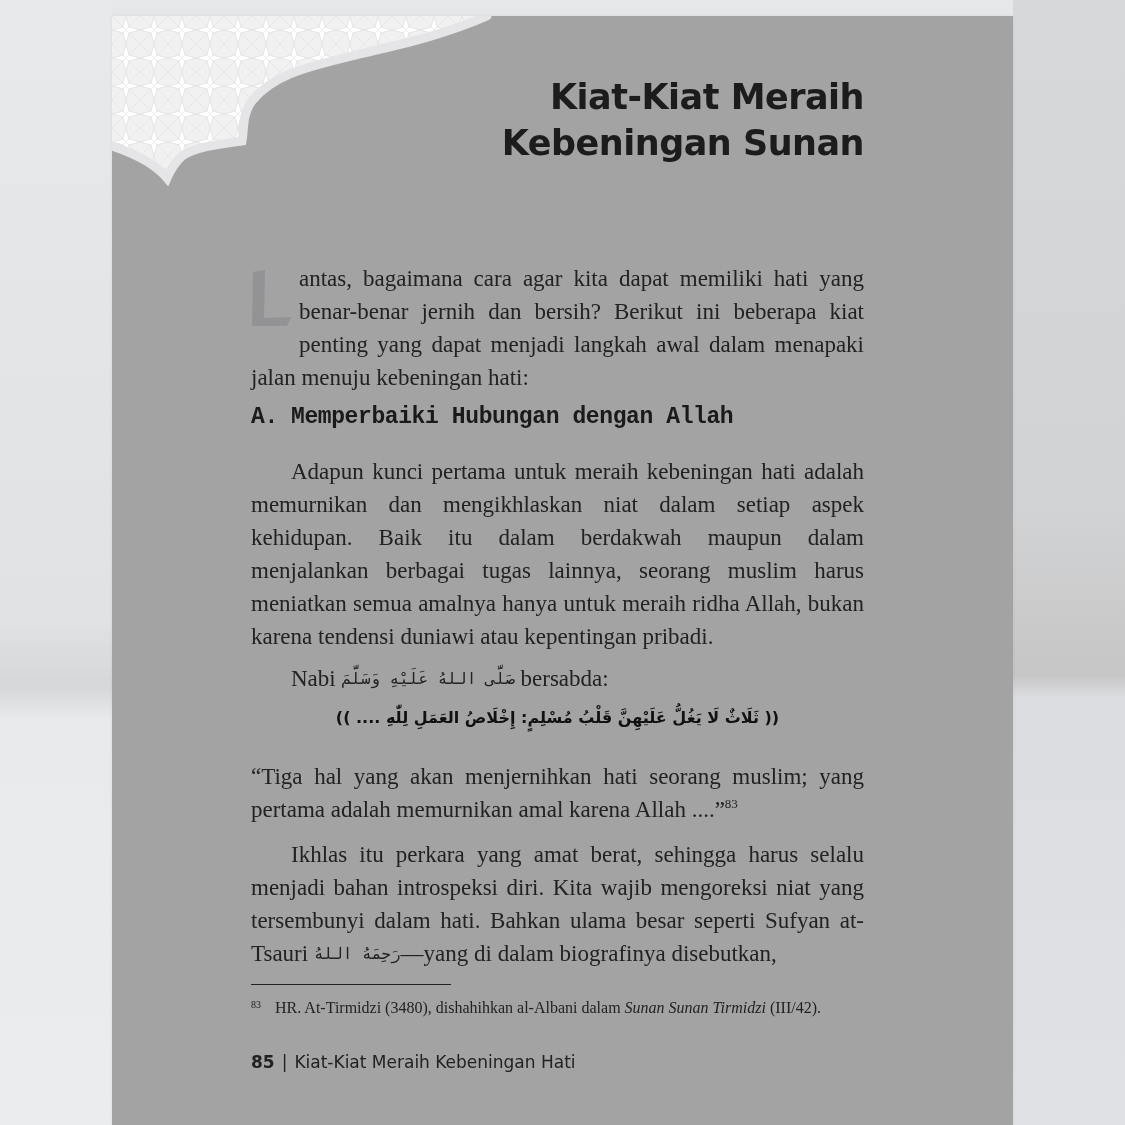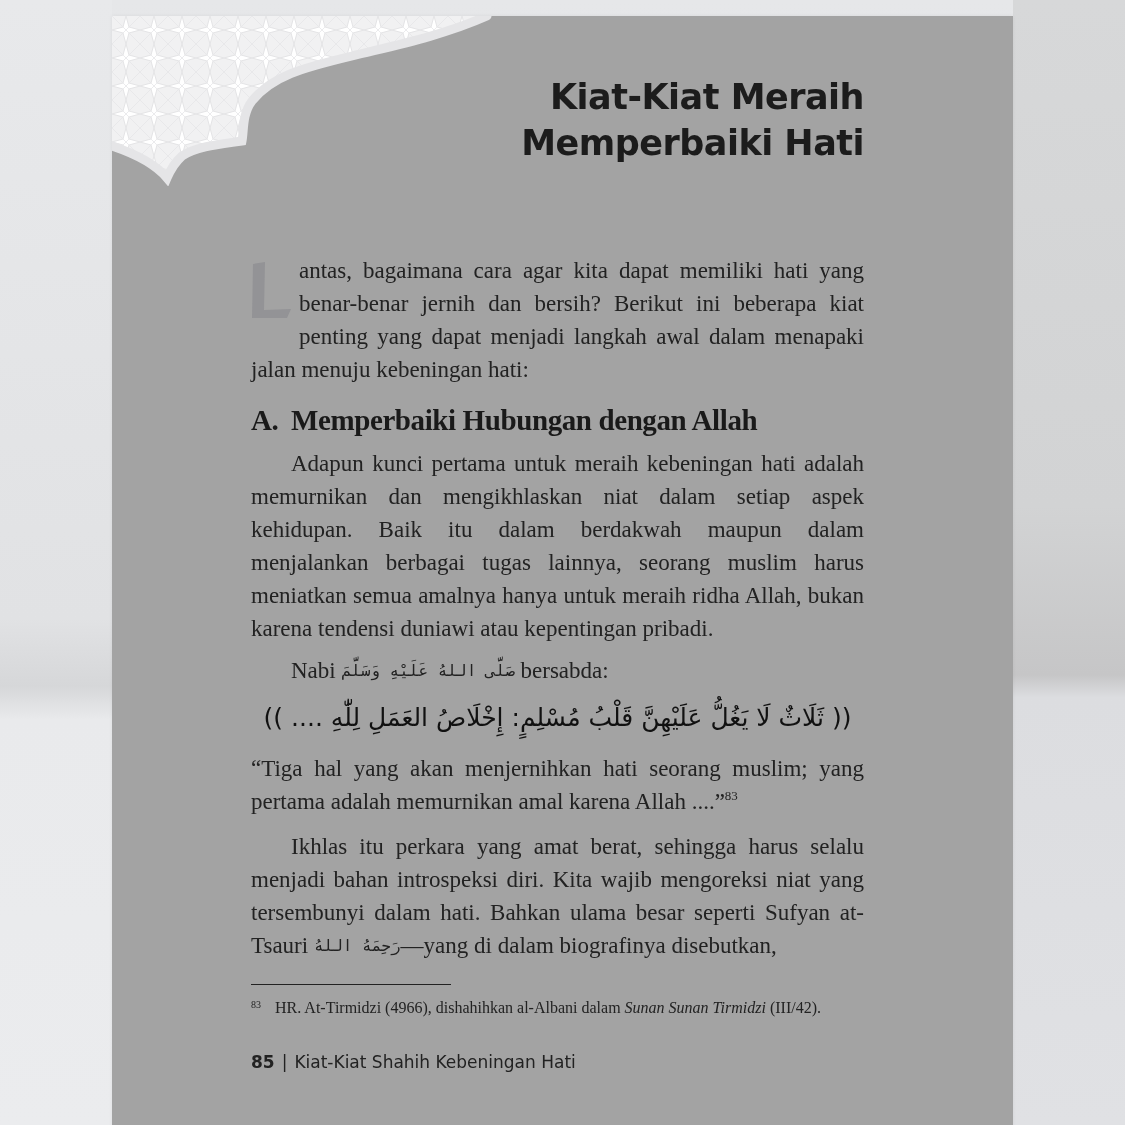--- a/index.html
+++ b/index.html
@@ -25,42 +25,43 @@
   .chapter-title {
     position: absolute; right: 149px; top: 58px; text-align: right;
     font-family: "DejaVu Sans", "Liberation Sans", sans-serif;
     font-weight: bold; font-size: 35px; line-height: 46px; color: #1c1c1c;
     letter-spacing: -0.5px;
   }
   .body-text {
     position: absolute; left: 139px; width: 613px;
     font-size: 23px; line-height: 33px; color: #222;
     text-align: justify;
+    margin-top: 8px;
   }
   .p-intro { top: 238px; }
   .dropcap {
     float: left; width: 44px; height: 62px; margin: 6px 6px 0 -2px;
     position: relative;
   }
   .dropcap svg { display: block; }
   .section-heading {
     position: absolute; left: 139px; top: 388px;
-    font-family: Liberation Serif, serif;
-    font-weight: bold; font-size: 29px; color: #1a1a1a;
+    font-family: Liberation Mono, monospace;
+    font-weight: bold; font-size: 23px; color: #1a1a1a;
     letter-spacing: -0.4px;
   }
   .section-heading .letter { display: inline-block; width: 40px; }
   .p-a { top: 431px; }
   .indent { text-indent: 40px; }
   .p-nabi { top: 638px; }
   .honorific { font-family: Liberation Mono, monospace; font-size: 16px; vertical-align: 2px; }
   .arabic {
     position: absolute; left: 139px; width: 613px; top: 680px;
-    font-family: "DejaVu Sans", sans-serif; font-size: 25px;
-    direction: rtl; text-align: center; color: #111; line-height: 44px;
+    font-family: "DejaVu Sans", sans-serif; font-size: 16px;
+    direction: rtl; text-align: center; color: #111; line-height: 44px; font-weight: bold;
   }
   .p-quote { top: 736px; }
   .p-ikhlas { top: 814px; }
   .fn-rule { position: absolute; left: 139px; top: 968px; width: 200px; height: 1px; background: #222; }
   .footnote {
     position: absolute; left: 139px; top: 978px; width: 613px;
     font-size: 16px; color: #222; text-align: justify; line-height: 22px;
   }
   .footnote sup { font-size: 10px; margin-right: 14px; vertical-align: 5px; }
   .running-foot {
@@ -92,21 +93,21 @@
       </clipPath>
     </defs>
     <g clip-path="url(#orn-clip)">
       <rect x="0" y="0" width="400" height="170" fill="url(#star)"></rect>
     </g>
     <path d="M375 0 C330 20 280 30 240 40 C190 52 160 60 140 85 C130 98 132 115 130 125 C110 128 85 130 70 140 C62 147 58 155 55 162 C45 150 30 140 0 130" fill="none" stroke="#e5e5e7" stroke-width="9" stroke-linecap="round"></path>
   </svg>
 
   <div class="chapter-title">
     <div>Kiat-Kiat Meraih</div>
-    <div>Memperbaiki Hati</div>
+    <div>Kebeningan Sunan</div>
   </div>
 
   <div class="body-text p-intro">
     <span class="dropcap">
       <svg width="44" height="62" viewBox="0 0 44 62">
         <path d="M4 4 L16 2 L15 50 L42 49 L38 58 L3 58 Z" fill="#939396"></path>
       </svg>
     </span>
     <span>antas, bagaimana cara agar kita dapat memiliki hati yang benar-benar jernih dan bersih? Berikut ini beberapa kiat penting yang dapat menjadi langkah awal dalam menapaki jalan menuju kebeningan hati:</span>
   </div>
@@ -130,20 +131,20 @@
   </div>
 
   <div class="body-text p-ikhlas indent">
     <span>Ikhlas itu perkara yang amat berat, sehingga harus selalu menjadi bahan introspeksi diri. Kita wajib mengoreksi niat yang tersembunyi dalam hati. Bahkan ulama besar seperti Sufyan at-Tsauri</span>
     <span class="honorific">رَحِمَهُ اللهُ</span><span>—yang di dalam biografinya disebutkan,</span>
   </div>
 
   <div class="fn-rule"></div>
 
   <div class="footnote">
-    <sup>83</sup><span>HR. At-Tirmidzi (4966), dishahihkan al-Albani dalam </span><i>Sunan Sunan Tirmidzi</i><span> (III/42).</span>
+    <sup>83</sup><span>HR. At-Tirmidzi (3480), dishahihkan al-Albani dalam </span><i>Sunan Sunan Tirmidzi</i><span> (III/42).</span>
   </div>
 
   <div class="running-foot">
-    <span class="num">85</span><span class="sep">|</span><span>Kiat-Kiat Shahih Kebeningan Hati</span>
+    <span class="num">85</span><span class="sep">|</span><span>Kiat-Kiat Meraih Kebeningan Hati</span>
   </div>
 
 </div>
 
 </body></html>

